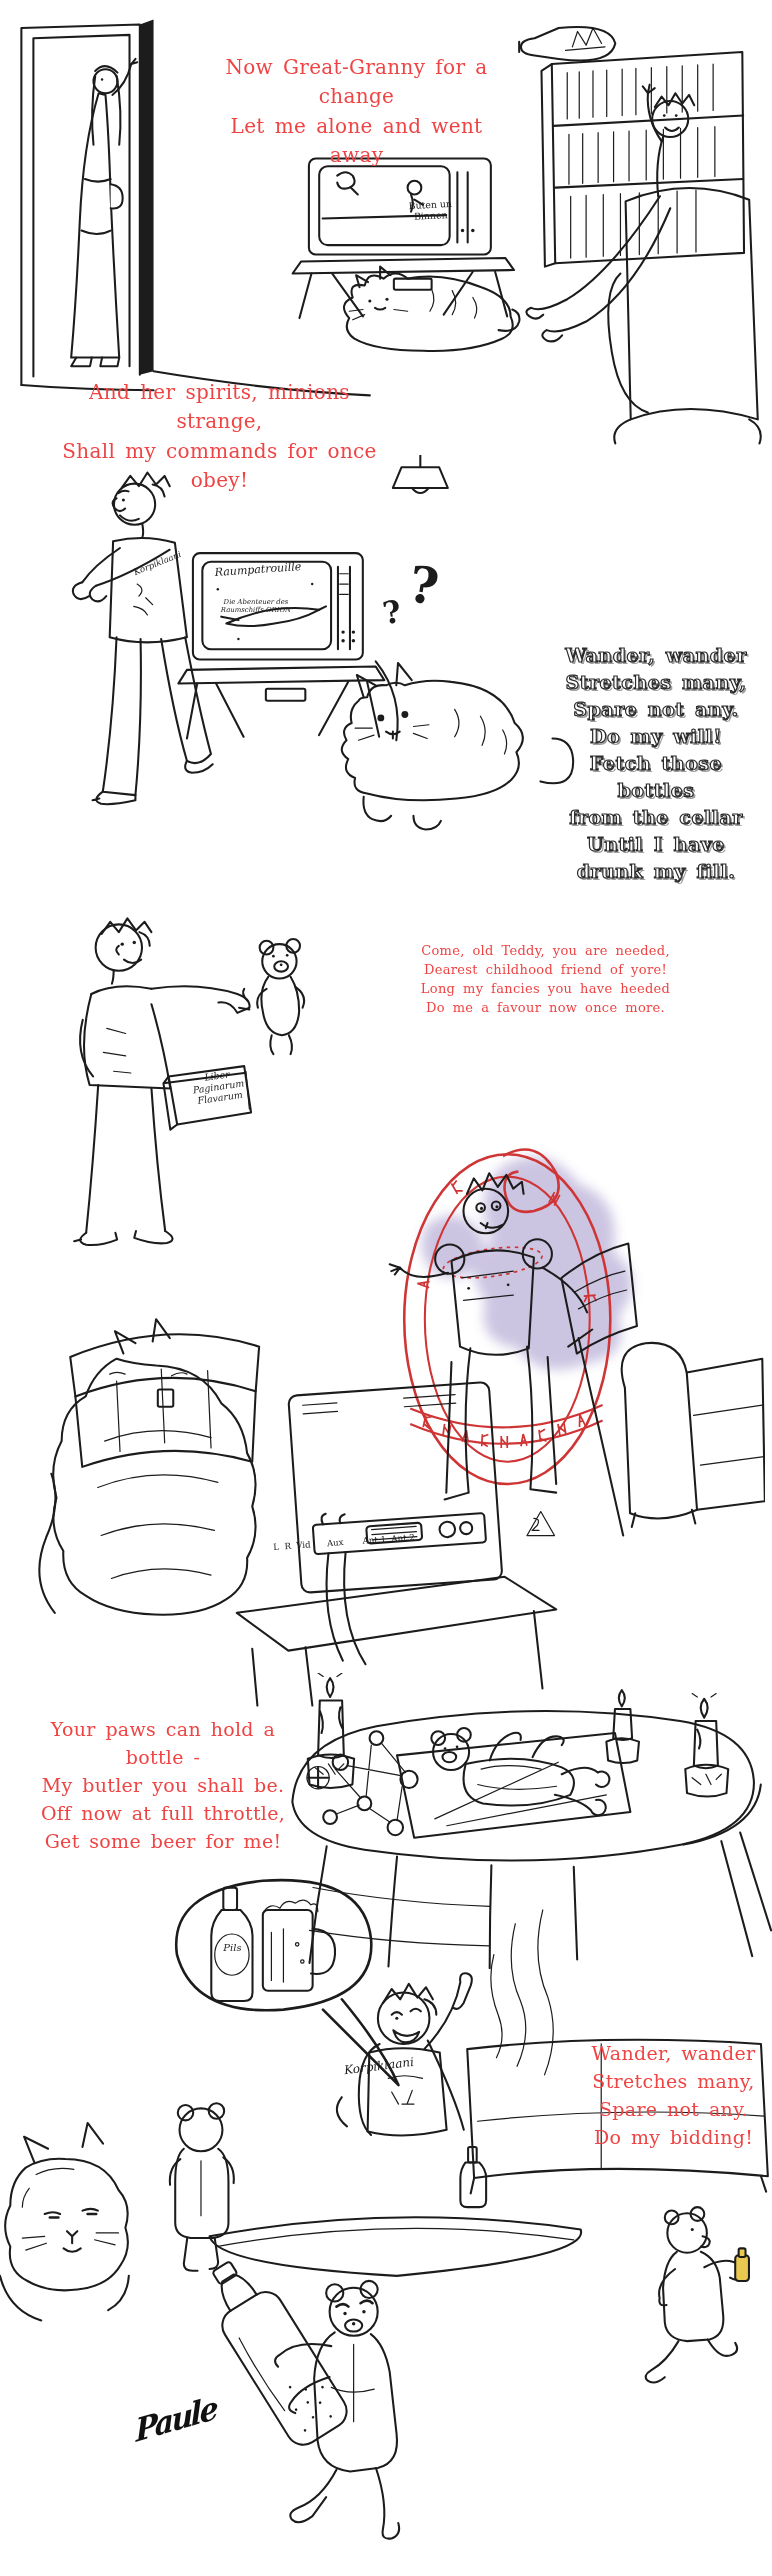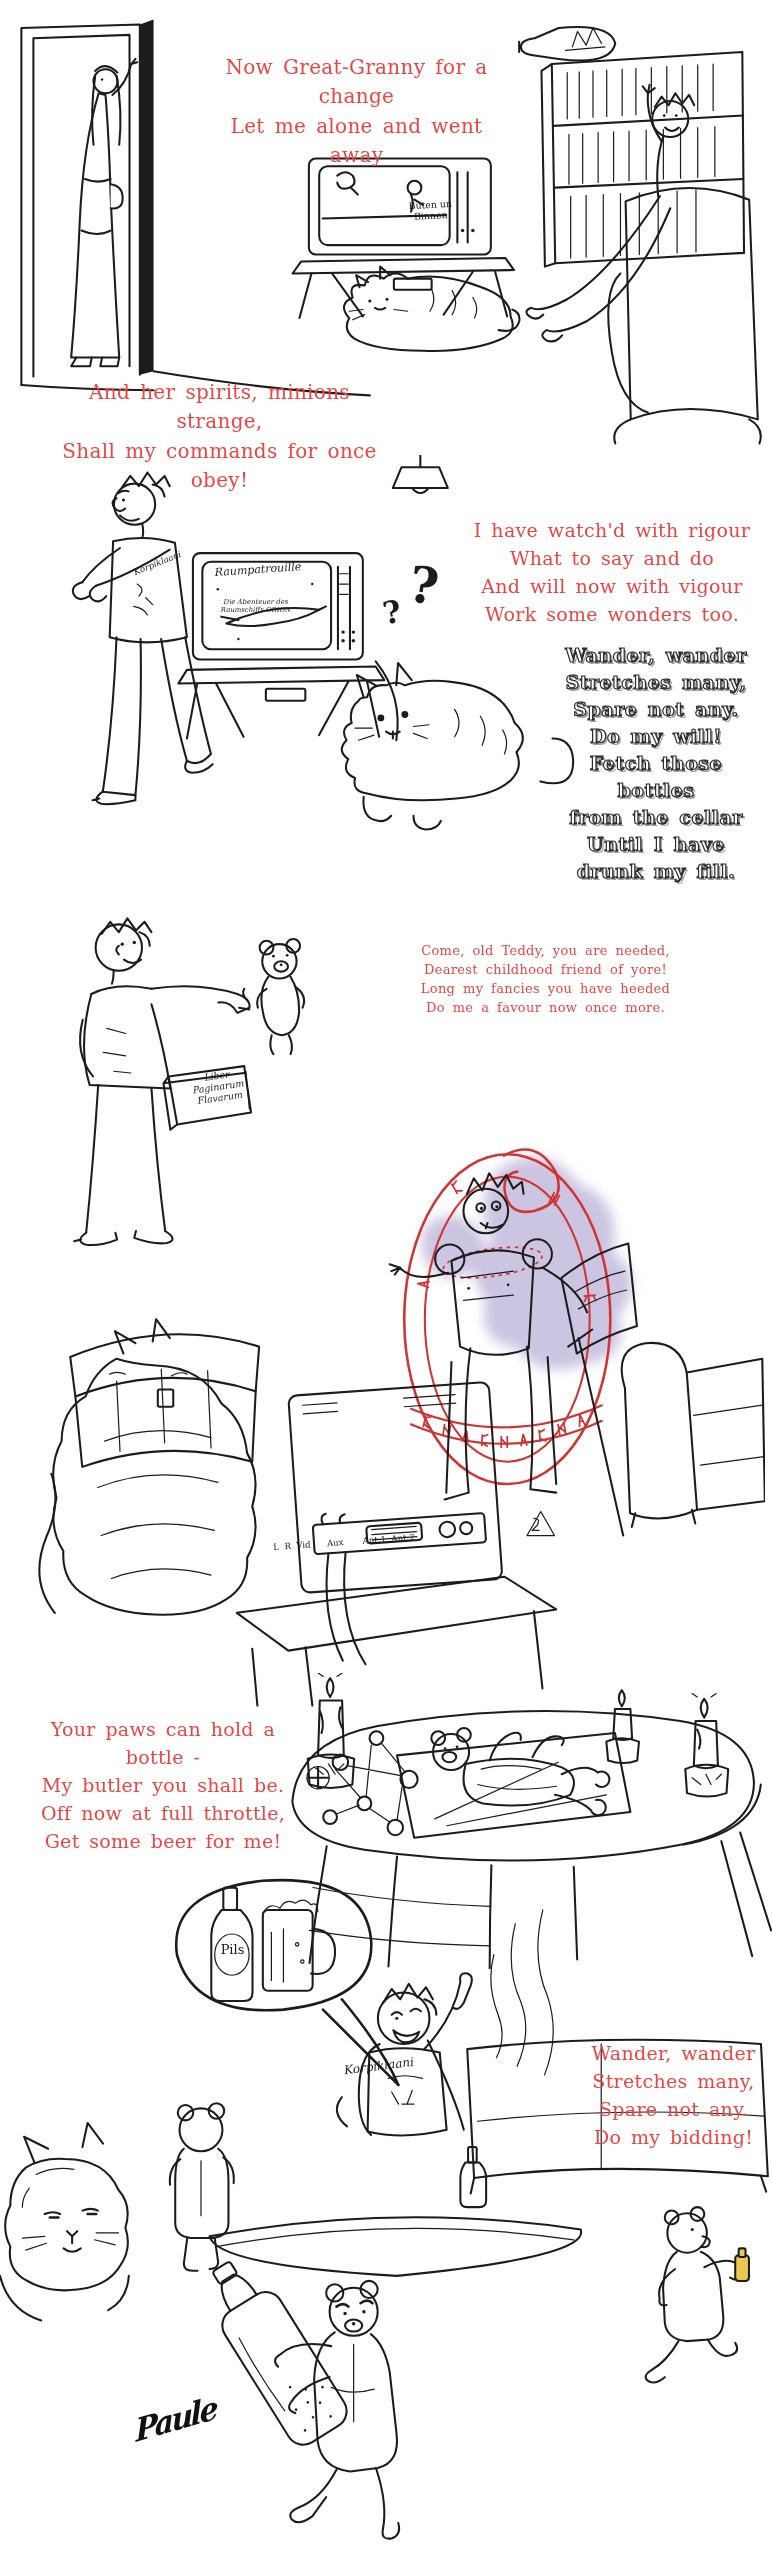--- a/index.html
+++ b/index.html
@@ -173,24 +173,20 @@
         <circle cx="424" cy="306" r="4" fill="#1c1c1c" stroke="none"></circle>
         <circle cx="452" cy="302" r="4" fill="#1c1c1c" stroke="none"></circle>
         <path d="M430 322 q8 6 16 0 M438 322 v8"></path>
         <path class="thin" d="M414 318 l-20 0 M416 326 l-18 6 M462 316 l18 -2 M462 324 l16 6"></path>
         <path class="thin" d="M510 296 q10 16 0 32 M540 304 q10 16 2 34 M566 320 q8 14 2 28"></path>
         <path d="M404 398 q-2 20 10 26 q14 6 22 -4 M462 420 q0 14 14 16 q14 0 18 -10"></path>
         <path d="M610 380 Q650 390 648 354 Q646 330 624 330"></path>
       </g>
     </g>
   </svg>
-  <div class="cap" style="left:468px;top:517px;width:288px;font-size:19px">I have watch'd with rigour
-What to say and do
-And will now with vigour
-Work some wonders too.</div>
   <div class="cap spell-outline" style="left:548px;top:642px;width:216px;font-size:19px;line-height:1.42">Wander, wander
 Stretches many,
 Spare not any.
 Do my will!
 Fetch those bottles
 from the cellar
 Until I have
 drunk my fill.</div>
   <div class="small-label" style="left:203px;top:563px;width:110px;font-size:11px;font-style:italic;transform:rotate(-4deg)">Raumpatrouille</div>
   <div class="small-label" style="left:206px;top:598px;width:100px;font-size:6.9px;font-style:italic">Die Abenteuer des
@@ -487,21 +483,21 @@
         <circle cx="806" cy="416" r="1.8" fill="#1c1c1c" stroke="none"></circle>
         <path d="M788 442 Q774 452 772 484 L774 524 Q776 544 800 546 L826 544 Q844 540 842 516 L838 472 Q834 450 816 442"></path>
         <path d="M820 460 Q846 446 862 458 M862 458 q10 4 4 12 q-6 8 -16 2"></path>
         <rect x="856" y="446" width="16" height="30" rx="4" fill="#e9c94f"></rect>
         <rect x="860" y="438" width="8" height="10" rx="2" fill="#e9c94f"></rect>
         <path d="M786 462 Q764 478 768 496 M768 496 q-2 10 8 8"></path>
         <path d="M790 546 Q776 570 758 580 q-10 6 -4 12 q8 6 20 -4 M824 544 Q838 568 852 562 q10 -4 4 -14"></path>
       </g>
     </g>
   </svg>
-  <div class="small-label" style="left:213px;top:1942px;width:39px;font-size:13px;">Pils</div>
+  <div class="small-label" style="left:213px;top:1942px;width:39px;font-size:10px;font-style:italic">Pils</div>
   <div class="small-label" style="left:323px;top:2059px;width:112px;font-size:12px;font-style:italic;transform:rotate(-7deg)">Korpiklaani</div>
   <div class="cap" style="left:577px;top:2040px;width:193px;font-size:19px">Wander, wander
 Stretches many,
 Spare not any.
 Do my bidding!</div>
 
   <svg class="art" style="left:120px;top:2250px" width="378" height="309" viewBox="0 0 440 360">
     <g class="ink">
       <g transform="rotate(-32 170 130)">
         <rect x="146" y="58" width="76" height="180" rx="20"></rect>

